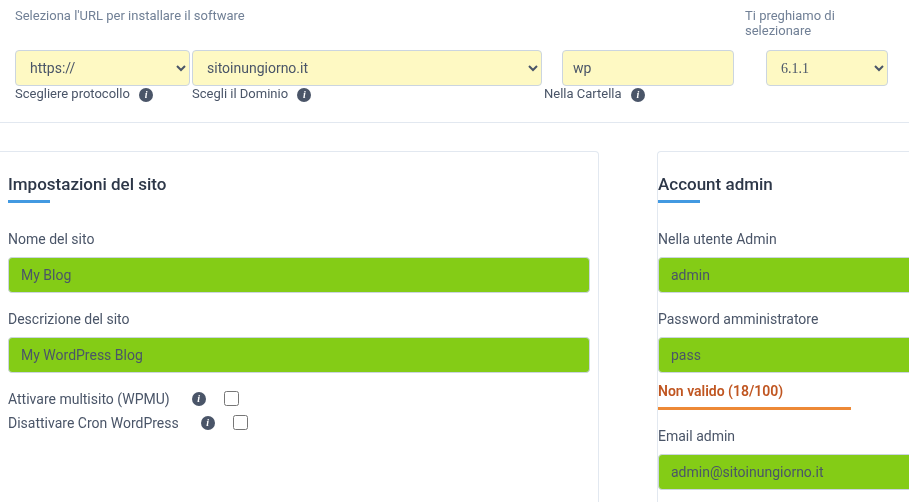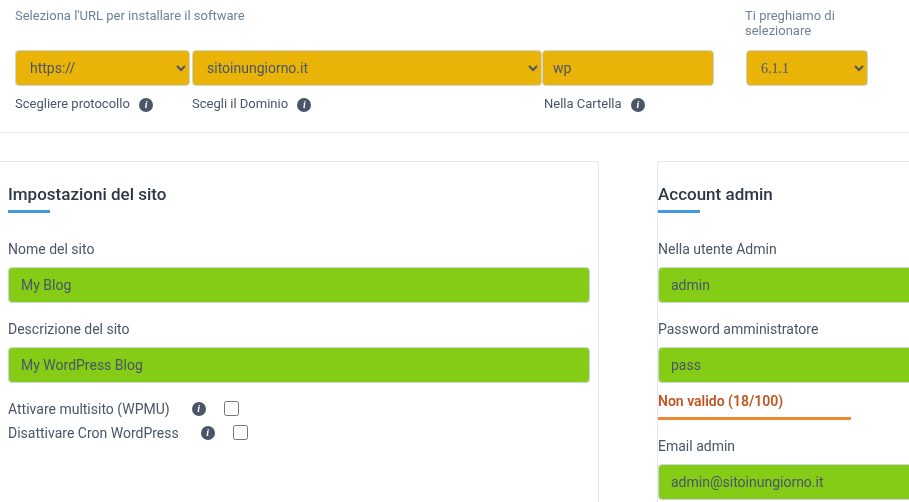--- a/index.html
+++ b/index.html
@@ -28,31 +28,30 @@
       gap: 0;
       align-items: center;
     }
     .select, .input {
       height: 36px;
       border: 1px solid #cbd5e0;
       border-radius: 4px;
       padding: 0 10px;
       font-size: 14px;
       color: #4a5568;
-      background: #eab308;
+      background: #fef9c3;
       font-family: inherit;
     }
     .select { appearance: auto; }
     .protocol-select { width: 175px; margin-right: 2px; }
-    .domain-select { width: 350px; margin-right: 0; }
+    .domain-select { width: 350px; margin-right: 20px; }
     .folder-input { width: 172px; margin-right: 32px; }
     .version-select { width: 122px; font-family: Liberation Serif, serif; }
     .helper-row {
       display: flex;
-      margin-top: 10px;
       color: #4a5568;
       font-size: 13px;
     }
     .helper-row .h1 { width: 177px; }
     .helper-row .h2 { width: 352px; }
     .helper-row .h3 { width: 200px; }
     .info-icon {
       display: inline-flex;
       align-items: center;
       justify-content: center;

